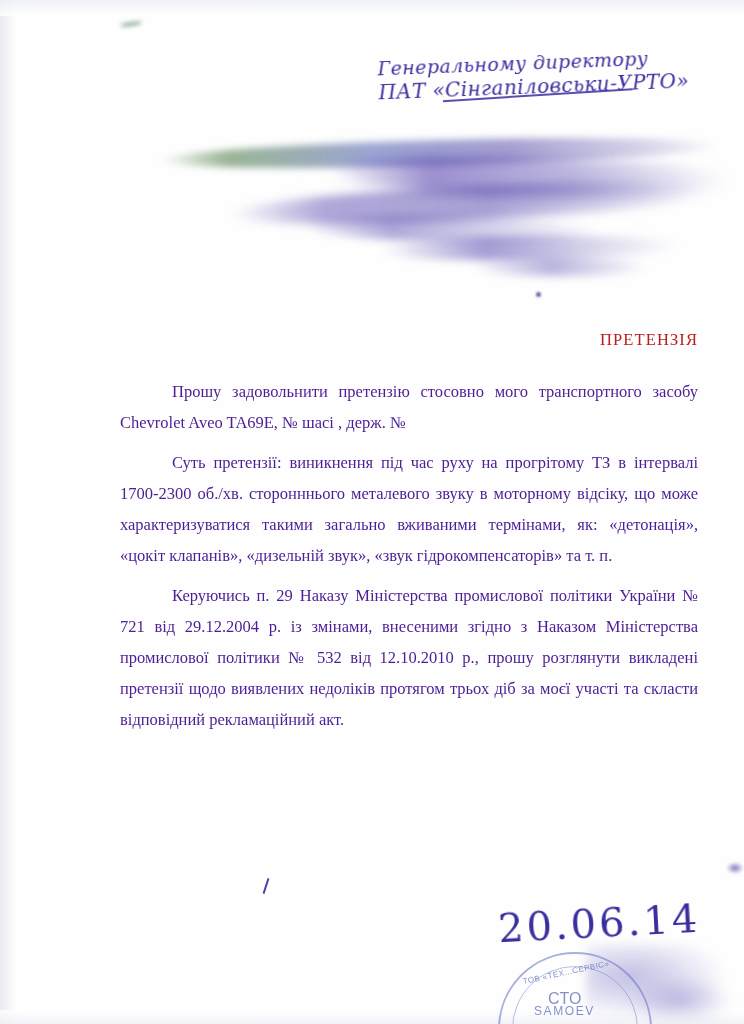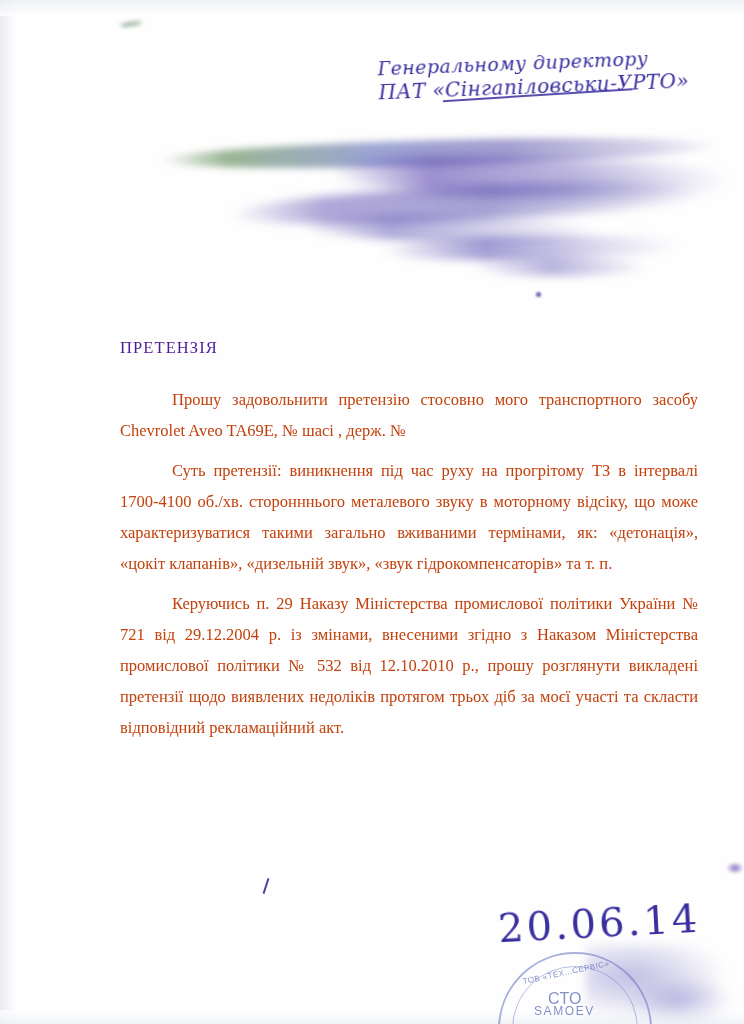--- a/index.html
+++ b/index.html
@@ -145,34 +145,34 @@
   }
 
   
   .doc-body {
     position: absolute;
     left: 120px;
     top: 330px;
     width: 578px;
   }
   .doc-title {
-    text-align: left;
+    text-align: right;
     font-size: 16.5px;
     letter-spacing: 1.1px;
-    margin: 8px 0 26px 0;
+    margin: 0 0 26px 0;
     font-weight: normal;
-    color: #4c1d95;
+    color: #b91c1c;
   }
   .para {
     font-size: 16.5px;
     line-height: 31px;
     text-align: justify;
     text-indent: 52px;
     margin: 0 0 0 0;
-    color: #c2410c;
+    color: #4c1d95;
   }
   .para + .para { margin-top: 9px; }
 
   
   .hw-date {
     position: absolute;
     left: 498px;
     top: 900px;
     font-family: "DejaVu Serif", serif;
     font-size: 40px;
@@ -272,21 +272,21 @@
   <div class="smear smear-b"></div>
   <div class="smear smear-c"></div>
   <div class="smear smear-d"></div>
   <div class="smear smear-e"></div>
   <div class="smear smear-f"></div>
   <div class="smear smear-dot"></div>
 
   <div class="doc-body">
     <h1 class="doc-title">ПРЕТЕНЗІЯ</h1>
     <p class="para">Прошу задовольнити претензію стосовно мого транспортного засобу Chevrolet Aveo TA69E, № шасі                      , держ. №</p>
-    <p class="para">Суть претензії: виникнення під час руху на прогрітому ТЗ в інтервалі 1700-4100 об./хв. сторонннього металевого звуку в моторному відсіку, що може характеризуватися такими загально вживаними термінами, як: «детонація», «цокіт клапанів», «дизельній звук», «звук гідрокомпенсаторів» та т. п.</p>
+    <p class="para">Суть претензії: виникнення під час руху на прогрітому ТЗ в інтервалі 1700-2300 об./хв. сторонннього металевого звуку в моторному відсіку, що може характеризуватися такими загально вживаними термінами, як: «детонація», «цокіт клапанів», «дизельній звук», «звук гідрокомпенсаторів» та т. п.</p>
     <p class="para">Керуючись п. 29 Наказу Міністерства промислової політики України № 721 від 29.12.2004 р. із змінами, внесеними згідно з Наказом Міністерства промислової політики № 532 від 12.10.2010 р., прошу розглянути викладені претензії щодо виявлених недоліків протягом трьох діб за моєї участі та скласти відповідний рекламаційний акт.</p>
   </div>
 
   <div class="hw-tick"></div>
   <div class="hw-date">20.06.14</div>
   <div class="blot-right"></div>
 
   <div class="stamp">
     <div class="stamp-inner"></div>
     <div class="stamp-txt stamp-top-arc">ТОВ «ТЕХ...СЕРВІС»</div>

